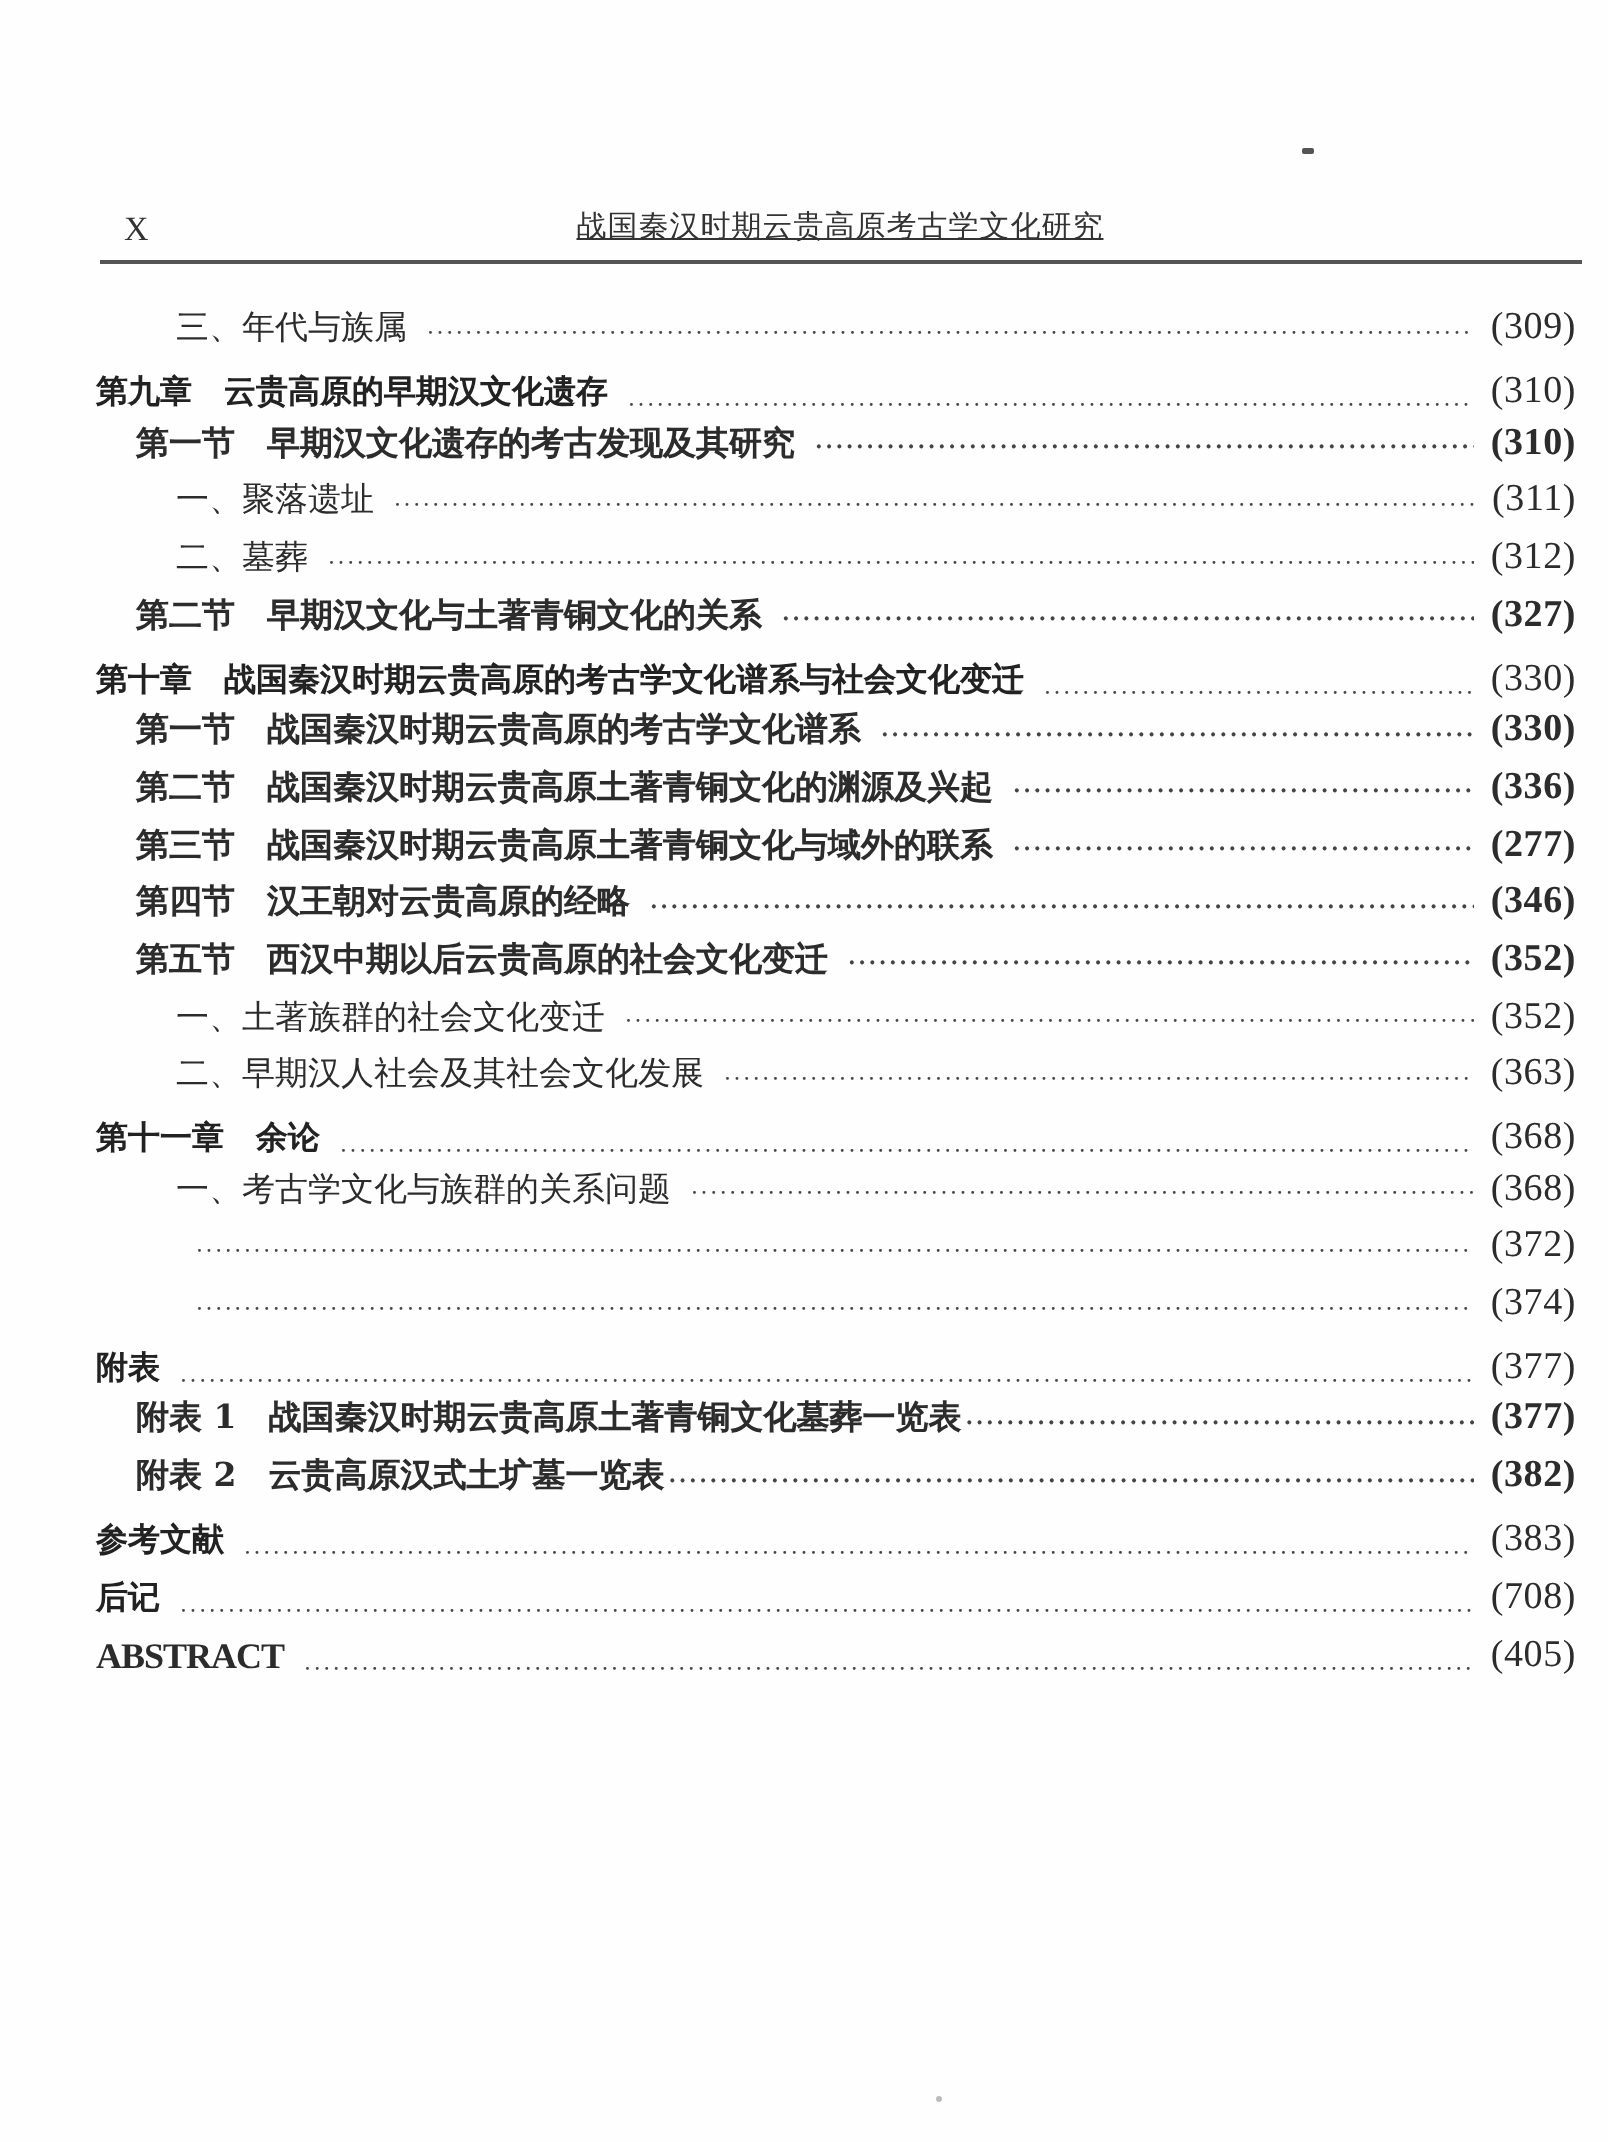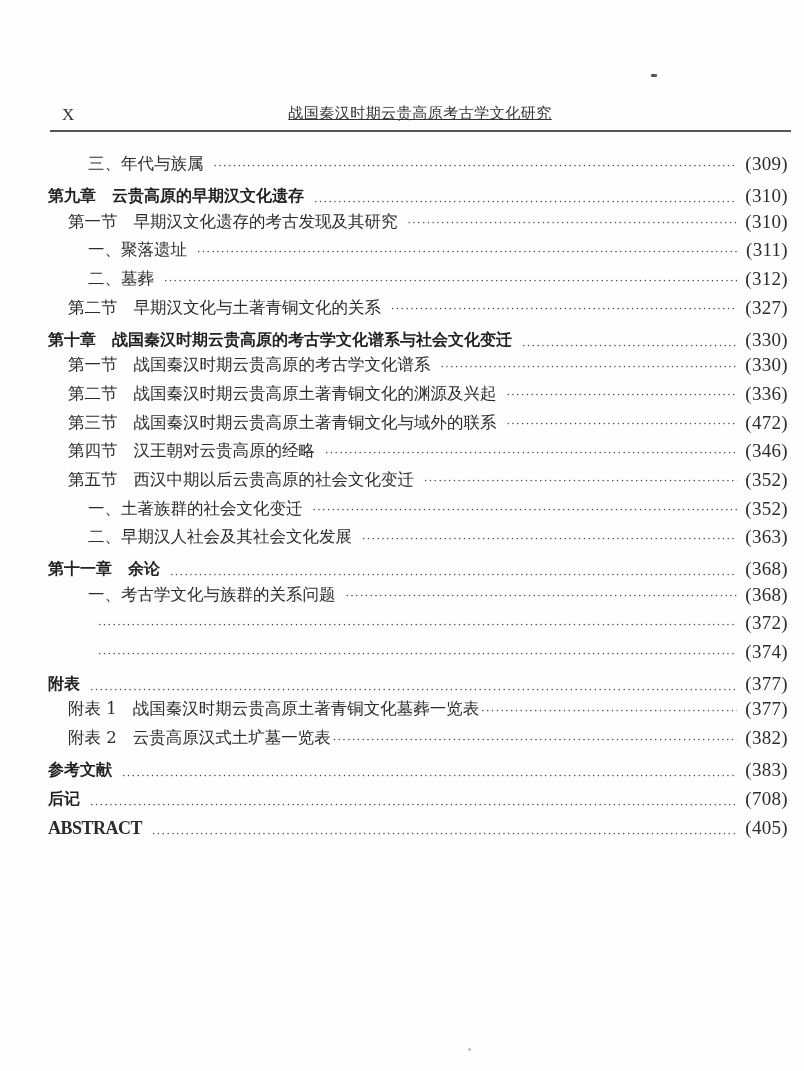--- a/index.html
+++ b/index.html
@@ -118,21 +118,21 @@
     }
     .toc-leader.tight { margin-left: 2px; }
     .toc-page {
       flex: 0 0 auto;
       font-family: "Liberation Serif", "DejaVu Serif", serif;
       font-size: 19px;
       color: #2c2c2c;
       letter-spacing: 0.3px;
     }
     .lvl0 { padding-left: 48px; align-items: flex-end; }
-    .lvl1 { padding-left: 68px; }
+    .lvl1 { padding-left: 68px; font-weight: bold; }
     .lvl2 { padding-left: 88px; }
   </style>
 </head>
 <body>
 
 <div class="page">
   <div class="speck"></div>
   <div class="speck2"></div>
 
   <div class="header">
@@ -183,21 +183,21 @@
         <span class="toc-page">(330)</span>
       </div>
       <div class="toc-row lvl1 ">
         <span class="toc-label"><span>第二节</span><span class="gap"></span><span>战国秦汉时期云贵高原土著青铜文化的渊源及兴起</span></span>
         <span class="toc-leader">················································································································································································································································································································································································································</span>
         <span class="toc-page">(336)</span>
       </div>
       <div class="toc-row lvl1 ">
         <span class="toc-label"><span>第三节</span><span class="gap"></span><span>战国秦汉时期云贵高原土著青铜文化与域外的联系</span></span>
         <span class="toc-leader">················································································································································································································································································································································································································</span>
-        <span class="toc-page">(472)</span>
+        <span class="toc-page">(277)</span>
       </div>
       <div class="toc-row lvl1 ">
         <span class="toc-label"><span>第四节</span><span class="gap"></span><span>汉王朝对云贵高原的经略</span></span>
         <span class="toc-leader">················································································································································································································································································································································································································</span>
         <span class="toc-page">(346)</span>
       </div>
       <div class="toc-row lvl1 ">
         <span class="toc-label"><span>第五节</span><span class="gap"></span><span>西汉中期以后云贵高原的社会文化变迁</span></span>
         <span class="toc-leader">················································································································································································································································································································································································································</span>
         <span class="toc-page">(352)</span>

